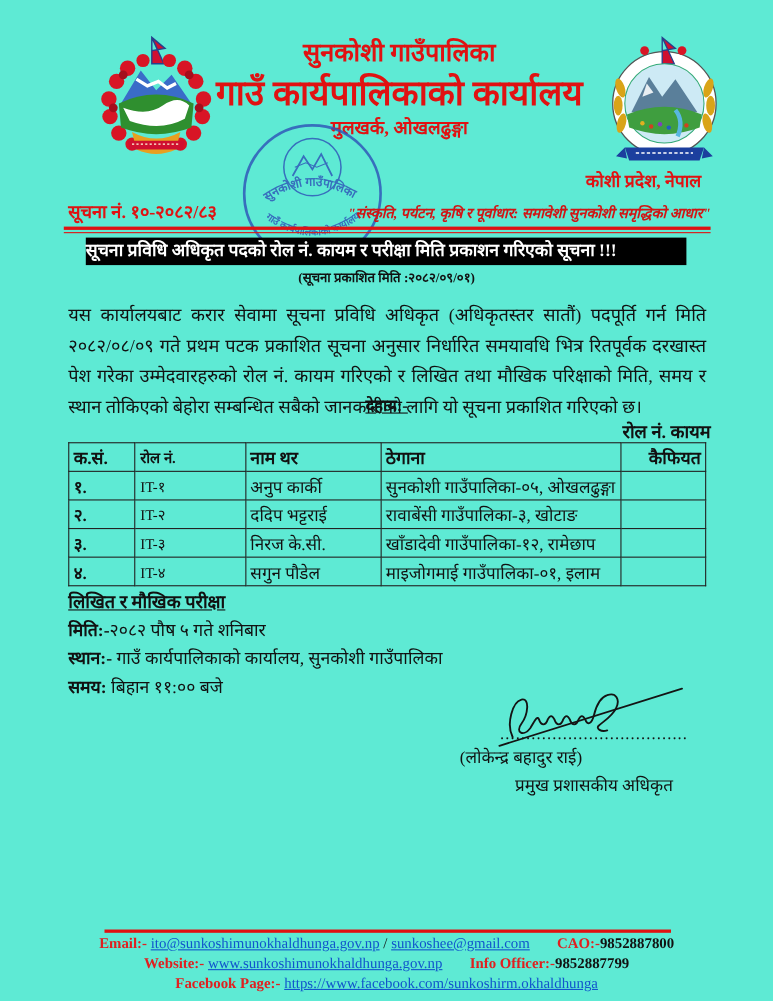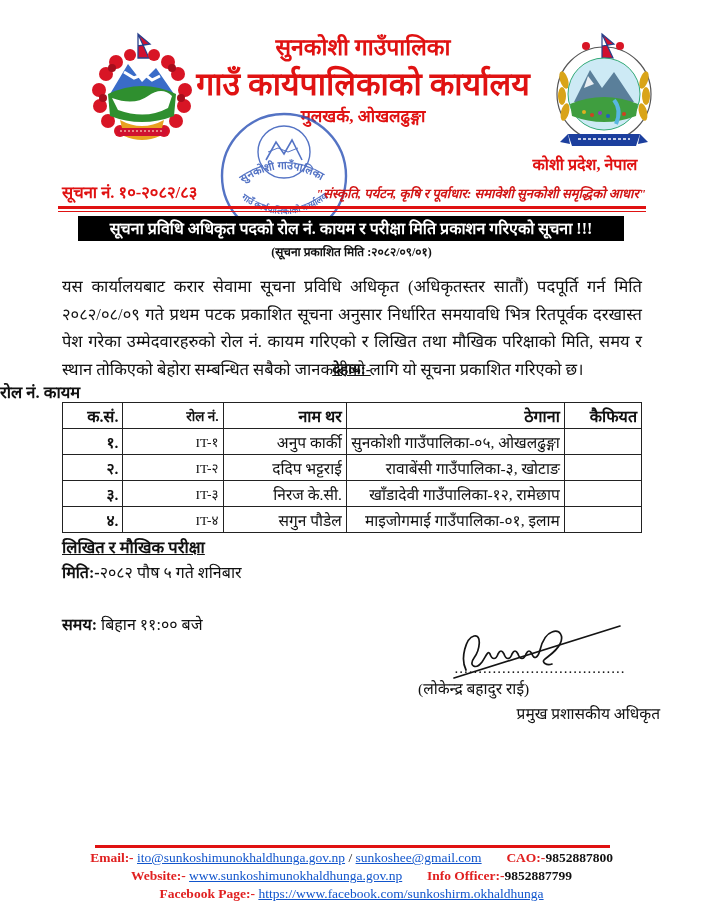--- a/index.html
+++ b/index.html
@@ -1,19 +1,19 @@
 <!DOCTYPE html>
 <html><head>
 <meta charset="utf-8">
 <style>
   * { margin:0; padding:0; box-sizing:border-box; }
   html,body { background:#888; }
   .page {
     position:relative; width:703px; height:910px; margin:0 auto;
-    background:#ffffff; overflow:hidden;
+    background:#5eead4; overflow:hidden;
     font-family:"Liberation Serif","DejaVu Serif",serif;
     color:#111;
   }
   
   .hdr-title-block { position:absolute; left:168px; top:34px; width:390px; text-align:center; }
   .hdr-line1 { color:#e01212; font-weight:bold; font-size:23px; line-height:28px; }
   .hdr-line2 { color:#e01212; font-weight:bold; font-size:32px; line-height:44px; }
   .hdr-line3 { color:#e01212; font-weight:bold; font-size:17px; line-height:22px; }
   .emblem-left { position:absolute; left:86px; top:32px; width:112px; height:116px; }
   .logo-right { position:absolute; left:552px; top:30px; width:104px; height:134px; }
@@ -21,55 +21,55 @@
               color:#e01212; font-weight:bold; font-size:16px; }
   .notice-no { position:absolute; left:62px; top:180px; color:#e01212; font-weight:bold; font-size:16.5px; }
   .motto { position:absolute; left:248px; top:184px; width:398px; text-align:right;
            color:#d21414; font-weight:bold; font-style:italic; font-size:13px; }
   .stamp { position:absolute; left:218px; top:108px; width:132px; height:136px; opacity:.82; }
   .red-rule { position:absolute; left:58px; top:206px; width:588px; height:6px;
               border-top:3px solid #e01212; border-bottom:1.5px solid #e01212; }
   
   .banner { position:absolute; left:78px; top:216px; width:546px; height:25px;
             background:#000; color:#fff; font-weight:bold; font-size:16px;
-            text-align:center; line-height:25px; }
+            text-align:left; line-height:25px; }
   .pub-date { position:absolute; left:0; top:243px; width:703px; text-align:center;
               font-weight:bold; font-size:12px; }
   
   .body-par { position:absolute; left:62px; top:273px; width:580px;
               font-size:16.5px; line-height:27.5px; text-align:justify; }
   .dehaya { position:absolute; left:0; top:358px; width:703px; text-align:center;
             font-weight:bold; font-size:15px; text-decoration:underline; }
-  .tbl-title { position:absolute; left:0; top:380px; width:646px; text-align:left;
+  .tbl-title { position:absolute; left:0; top:380px; width:646px; text-align:right;
                font-weight:bold; font-size:16.5px; }
   
   .roll-table { position:absolute; left:62px; top:402px; width:580px;
                 border-collapse:collapse; font-size:15.5px; }
-  .roll-table th, .roll-table td { border:1.5px solid #222; padding:0 4px; text-align:right; }
+  .roll-table th, .roll-table td { border:1.5px solid #222; padding:0 4px; text-align:left; }
   .roll-table th { height:26px; font-size:16px; }
   .roll-table td { height:26px; }
   .roll-table .col0 { width:10.5%; font-weight:bold; }
   .roll-table .col1 { width:17.5%; font-size:13.5px; }
   .roll-table .col2 { width:21.5%; }
   .roll-table .col3 { width:38%; }
   .roll-table .col4 { width:12.5%;padding-left:25px; }
   
   .exam-head { position:absolute; left:62px; top:535px; font-weight:bold; font-size:16.5px;
                text-decoration:underline; }
   .exam-line { position:absolute; left:62px; font-size:16px; }
   .exam-line b { font-weight:bold; }
   .exam-date  { top:561px; }
   .exam-venue { top:587px; }
   .exam-time  { top:613px; }
   
   .sig-art { position:absolute; left:452px; top:620px; width:175px; height:62px; }
   .sig-dots { position:absolute; left:440px; top:660px; width:200px; text-align:center;
               font-size:15px; letter-spacing:1px; }
   .sig-name { position:absolute; left:418px; top:677px; width:240px; text-align:left; font-size:15.5px; }
-  .sig-title { position:absolute; left:420px; top:702px; width:240px; text-align:right; font-size:15.5px; }
+  .sig-title { position:absolute; left:420px; top:702px; width:240px; text-align:center; font-size:15.5px; }
   
   .footer-rule { position:absolute; left:95px; top:845px; width:515px; height:2.5px; background:#e01212; }
   .ft-line { position:absolute; left:0; width:703px; text-align:center; font-size:13.5px; }
   .ft1 { top:850px; } .ft2 { top:868px; } .ft3 { top:886px; }
   .ft-label { color:#e02020; font-weight:bold; }
   .ft-link { color:#1155cc; text-decoration:underline; }
   .ft-num { color:#111; font-weight:bold; }
   .ft-gap { display:inline-block; width:18px; }
 </style>
 </head>
@@ -225,20 +225,21 @@
           <td class="col1">IT-४</td>
           <td class="col2">सगुन पौडेल</td>
           <td class="col3">माइजोगमाई गाउँपालिका-०१, इलाम</td>
           <td class="col4"></td>
         </tr>
       </tbody>
   </table>
 
   <div class="exam-head">लिखित र मौखिक परीक्षा</div>
   <div class="exam-line exam-date"><b>मिति:-</b><span>२०८२ पौष ५ गते शनिबार</span></div>
+  <div class="exam-line exam-venue"><b>स्थान:-</b><span> गाउँ कार्यपालिकाको कार्यालय, सुनकोशी गाउँपालिका</span></div>
   <div class="exam-line exam-time"><b>समय:</b><span> बिहान ११:०० बजे</span></div>
 
   <svg class="sig-art" viewBox="0 0 175 62">
     <path d="M14,50 C8,38 14,18 22,16 C30,14 28,30 22,38 C16,46 24,50 30,42 C34,36 36,30 38,34 C40,40 44,40 46,34 C48,30 50,30 52,34 C54,40 58,40 60,34 C62,30 64,30 66,34 C68,40 72,40 74,34 C76,30 78,30 80,34 C82,40 86,38 88,30 C90,22 94,14 100,12 C108,9 112,16 108,24 C104,32 96,36 92,40 C90,42 94,46 100,44" fill="none" stroke="#141414" stroke-width="1.7" stroke-linecap="round"></path>
     <path d="M2,58 L168,6" fill="none" stroke="#141414" stroke-width="1.7" stroke-linecap="round"></path>
   </svg>
   <div class="sig-dots">....................................</div>
   <div class="sig-name">(लोकेन्द्र बहादुर राई)</div>
   <div class="sig-title">प्रमुख प्रशासकीय अधिकृत</div>
 

